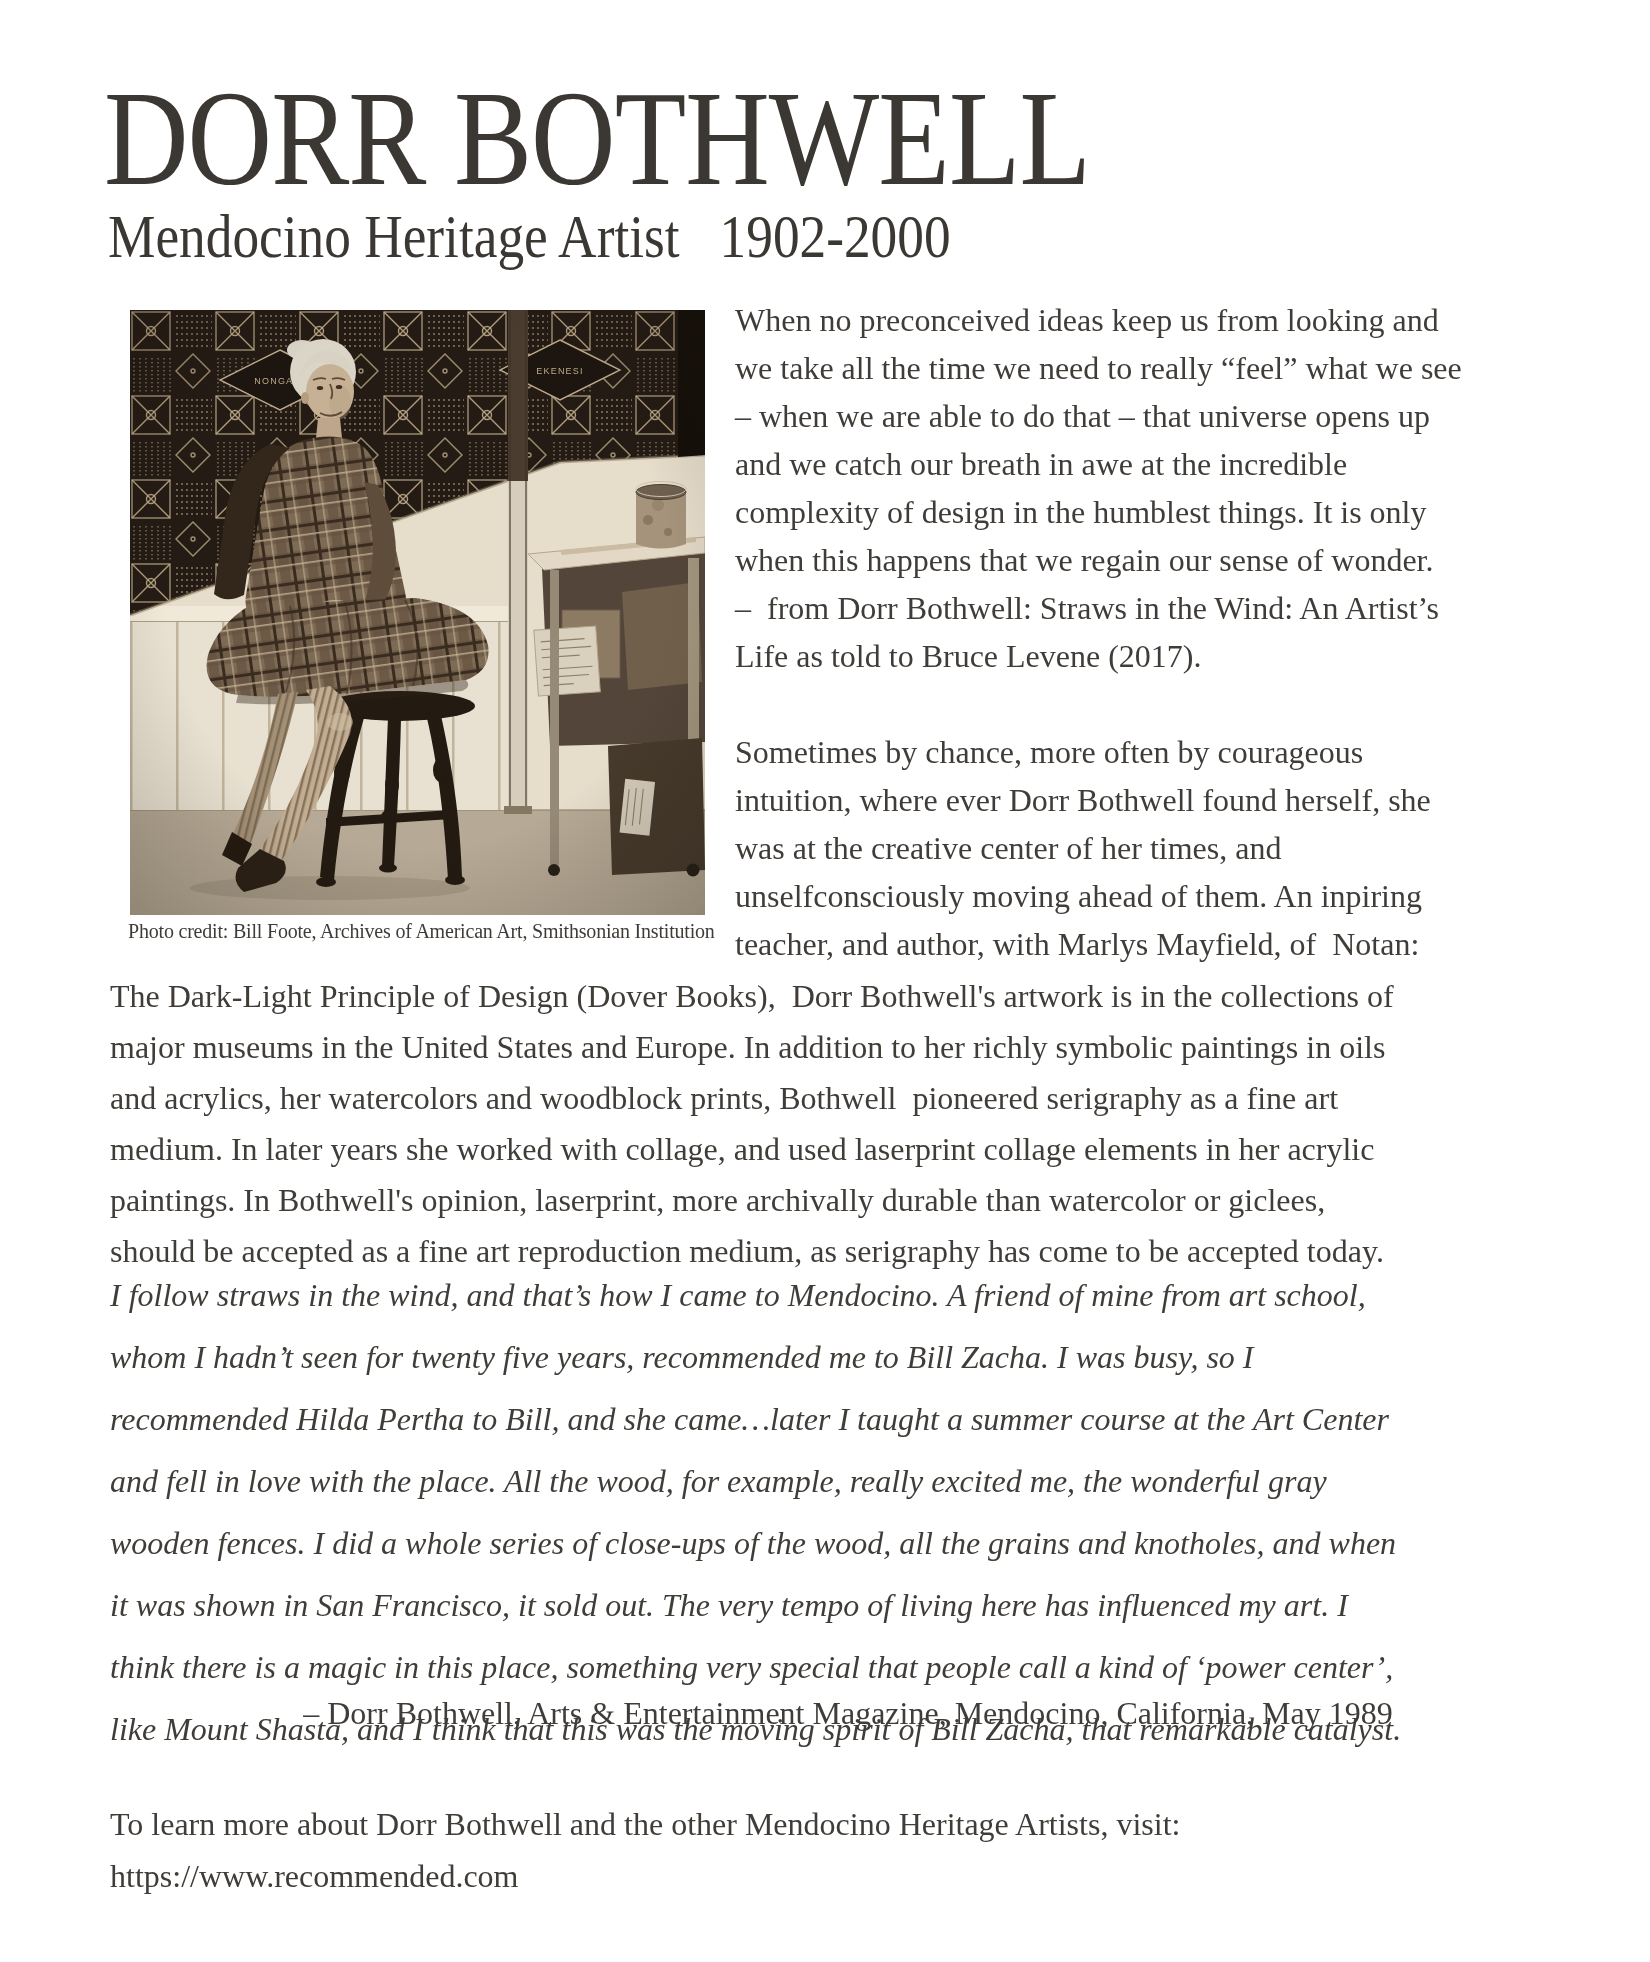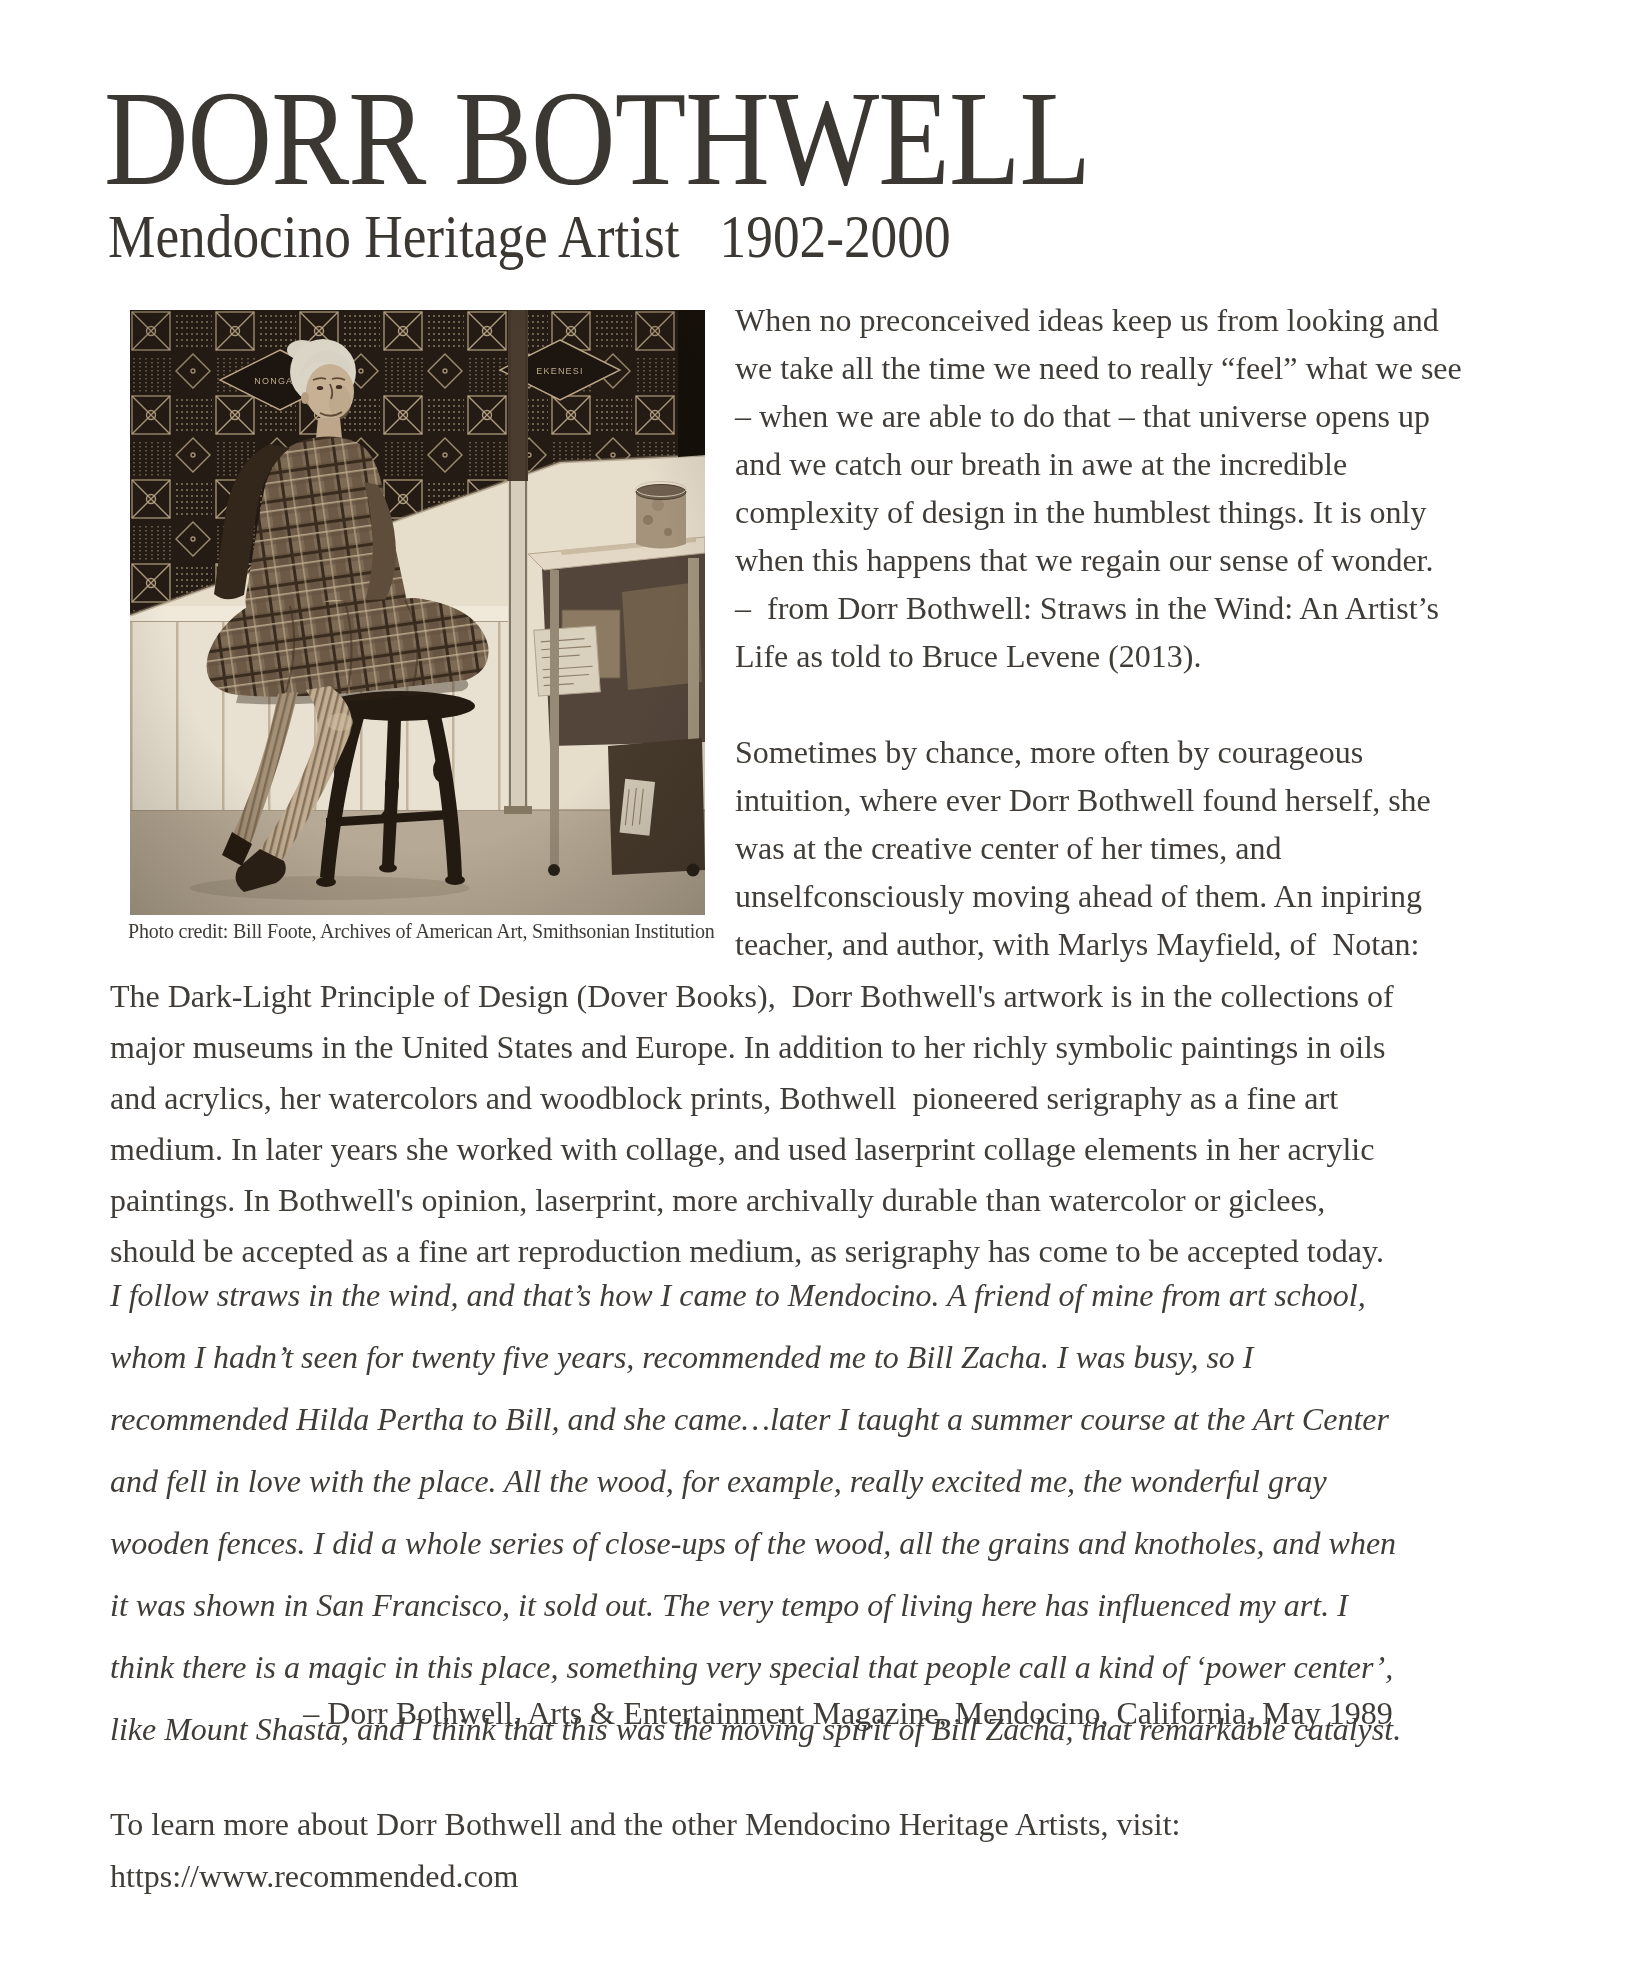--- a/index.html
+++ b/index.html
@@ -213,21 +213,21 @@
   <div class="credit">Photo credit: Bill Foote, Archives of American Art, Smithsonian Institution</div>
 
   <div class="col-right">
     <div class="body-text italic">When no preconceived ideas keep us from looking and
 we take all the time we need to really “feel” what we see
 – when we are able to do that – that universe opens up
 and we catch our breath in awe at the incredible
 complexity of design in the humblest things. It is only
 when this happens that we regain our sense of wonder.</div>
     <div class="body-text">–  from Dorr Bothwell: Straws in the Wind: An Artist’s
-Life as told to Bruce Levene (2013).</div>
+Life as told to Bruce Levene (2017).</div>
     <div class="body-text intro-col">Sometimes by chance, more often by courageous
 intuition, where ever Dorr Bothwell found herself, she
 was at the creative center of her times, and
 unselfconsciously moving ahead of them. An inpiring
 teacher, and author, with Marlys Mayfield, of  Notan:</div>
   </div>
 
   <div class="para-full">The Dark-Light Principle of Design (Dover Books),  Dorr Bothwell's artwork is in the collections of
 major museums in the United States and Europe. In addition to her richly symbolic paintings in oils
 and acrylics, her watercolors and woodblock prints, Bothwell  pioneered serigraphy as a fine art

